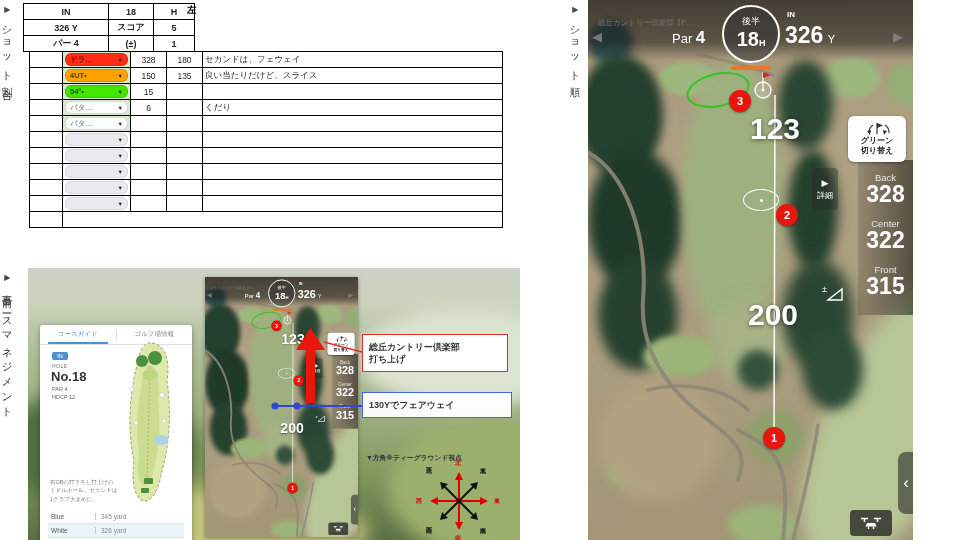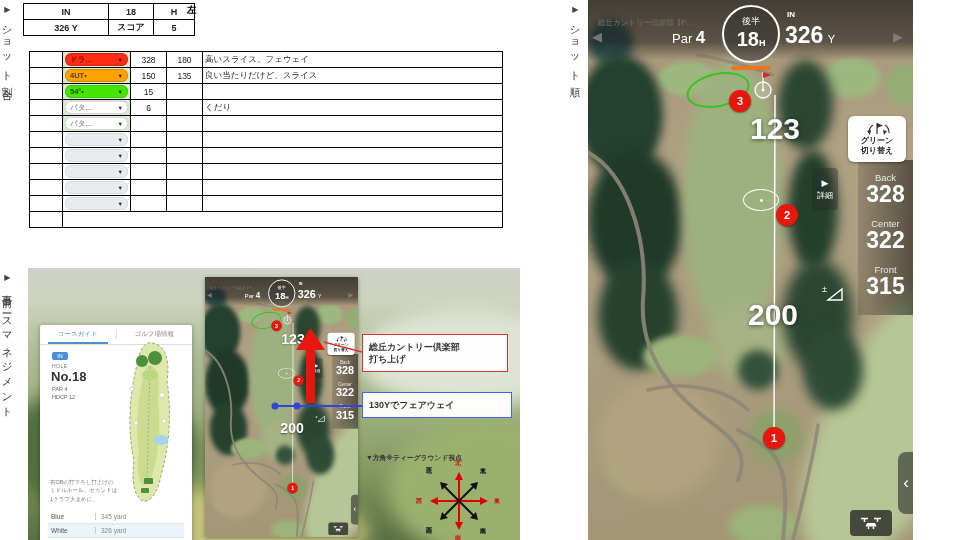--- a/index.html
+++ b/index.html
@@ -153,20 +153,25 @@
         <tr>
       <td class="c-ab">IN</td>
       <td class="c-c">18</td>
       <td class="c-d">H</td>
     </tr>
     <tr>
       <td class="c-ab bg-y">326 Y</td>
       <td class="c-c bg-s">スコア</td>
       <td class="c-d bg-s">5</td>
     </tr>
+    <tr>
+      <td class="c-ab bg-p">パー 4</td>
+      <td class="c-c bg-b">(±)</td>
+      <td class="c-d bg-b">1</td>
+    </tr>
   </tbody>
     </table>
   <span class="side-note">左</span>
 
   <table class="shots">
     <colgroup>
         <col class="c1">
         <col class="c2">
         <col class="c3">
         <col class="c4">
@@ -176,21 +181,21 @@
     <tr>
       <td class="rownum">1</td>
       <td class="clubcell green">
             <div class="pill red">
         <span>ドラ…</span>
         <span class="dd">▼</span>
             </div>
           </td>
       <td class="num">328</td>
       <td class="num">180</td>
-      <td class="memo">高いスライス、フェウェイ</td>
+      <td class="memo">セカンドは、フェウェイ</td>
     </tr>
     <tr>
       <td class="rownum">2</td>
       <td class="clubcell green">
             <div class="pill orange">
         <span>4UT•</span>
         <span class="dd">▼</span>
             </div>
           </td>
       <td class="num">150</td>

